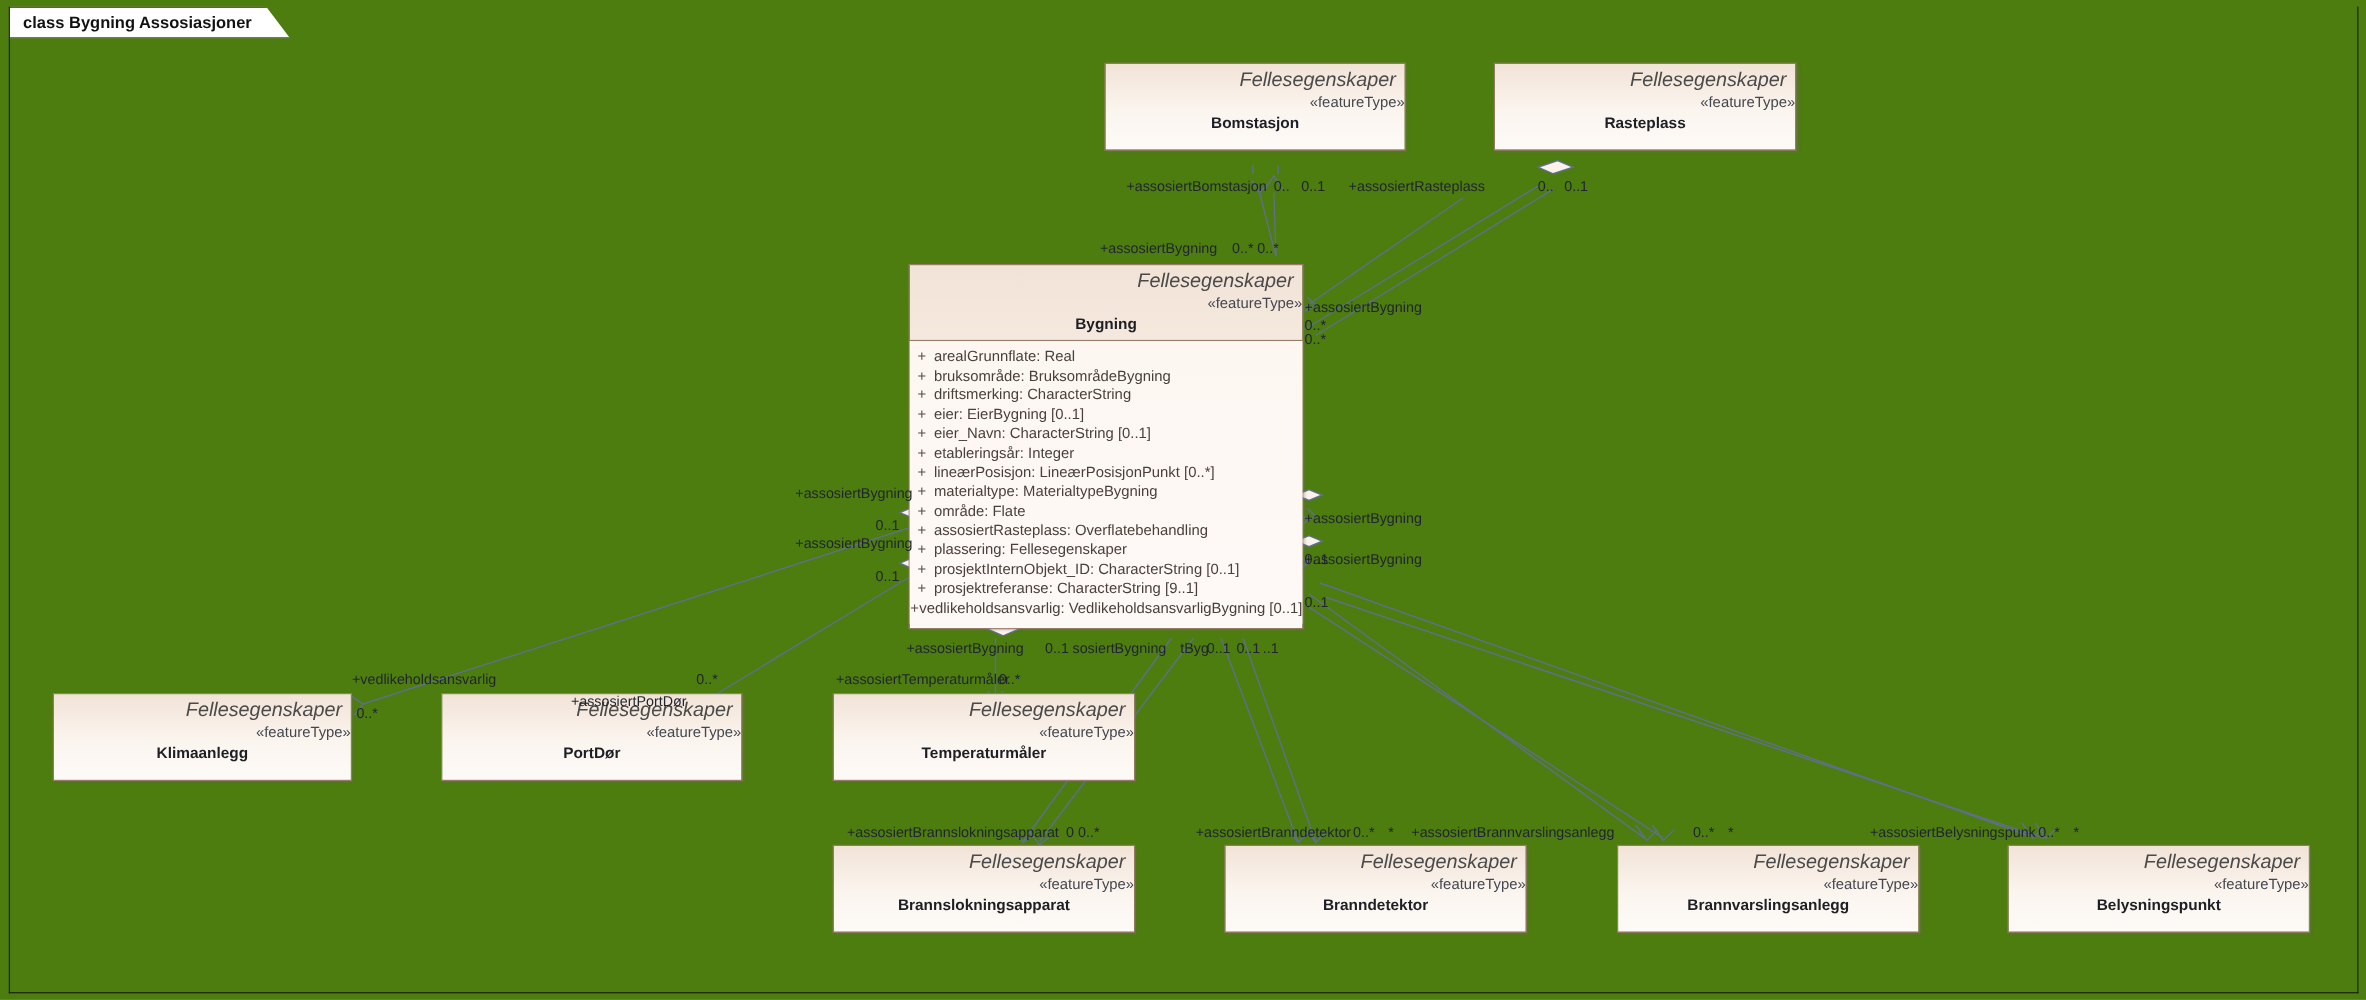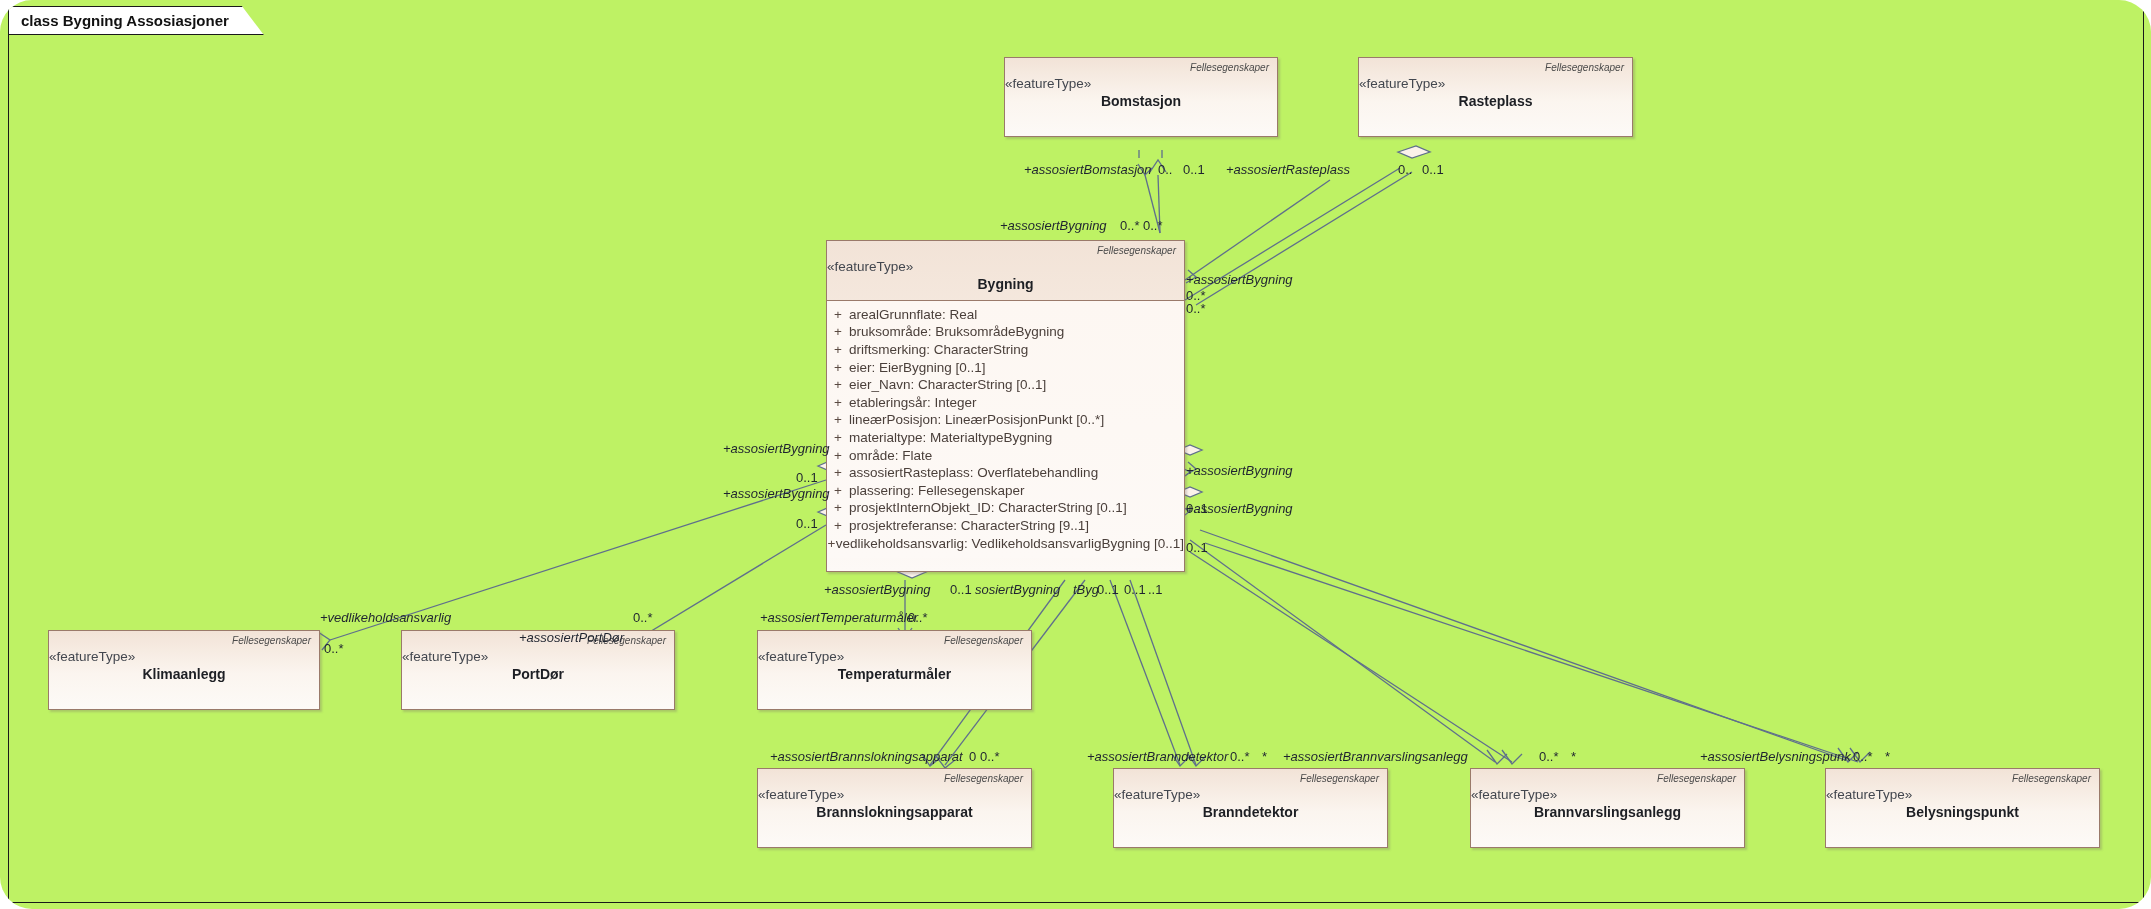--- a/index.html
+++ b/index.html
@@ -5,23 +5,22 @@
   * { box-sizing: border-box; }
   html, body {
     margin: 0; padding: 0;
     background: #ffffff;
     font-family: "Liberation Sans", sans-serif;
   }
   #canvas {
     position: relative;
     width: 2151px;
     height: 909px;
-    background: #bef264;
+    background: #4d7c0f;
     overflow: hidden;
-    border-radius: 32px;
   }
 
   
   #frame {
     position: absolute;
     left: 8px; top: 6px;
     width: 2136px; height: 897px;
     border: 1px solid #1a1a1a;
     border-top: none;
   }
@@ -48,29 +47,29 @@
 
   
   .uml {
     position: absolute;
     border: 1px solid #9a7a6a;
     background: linear-gradient(to bottom, #f2e3d7 0%, #fbf5ef 55%, #fdfaf7 100%);
     box-shadow: 2px 2px 2px rgba(120,110,105,0.30);
   }
   .uml .pkg {
     font-style: italic;
-    font-size: 10px;
+    font-size: 18px;
     color: #4a4a4a;
     text-align: right;
     padding: 4px 8px 0 0;
     line-height: 1.15;
     white-space: nowrap;
   }
   .uml .stereo {
-    text-align: left;
+    text-align: right;
     font-size: 13.5px;
     color: #43474f;
     line-height: 1.25;
     margin-top: 2px;
   }
   .uml .cname {
     text-align: center;
     font-size: 14px;
     font-weight: bold;
     color: #1d1f24;
@@ -99,21 +98,20 @@
   .attr .vis { width: 22px; text-align: center; color: #5a4a42; }
   .attr .sig { color: #4a3f3a; }
 
   
   .lbl {
     position: absolute;
     font-size: 13px;
     color: #1f2430;
     white-space: nowrap;
     line-height: 15px;
-    font-style: italic;
   }
   .mult {
     position: absolute;
     font-size: 13px;
     color: #1f2430;
     white-space: nowrap;
     line-height: 15px;
   }
 
   svg#wires {

